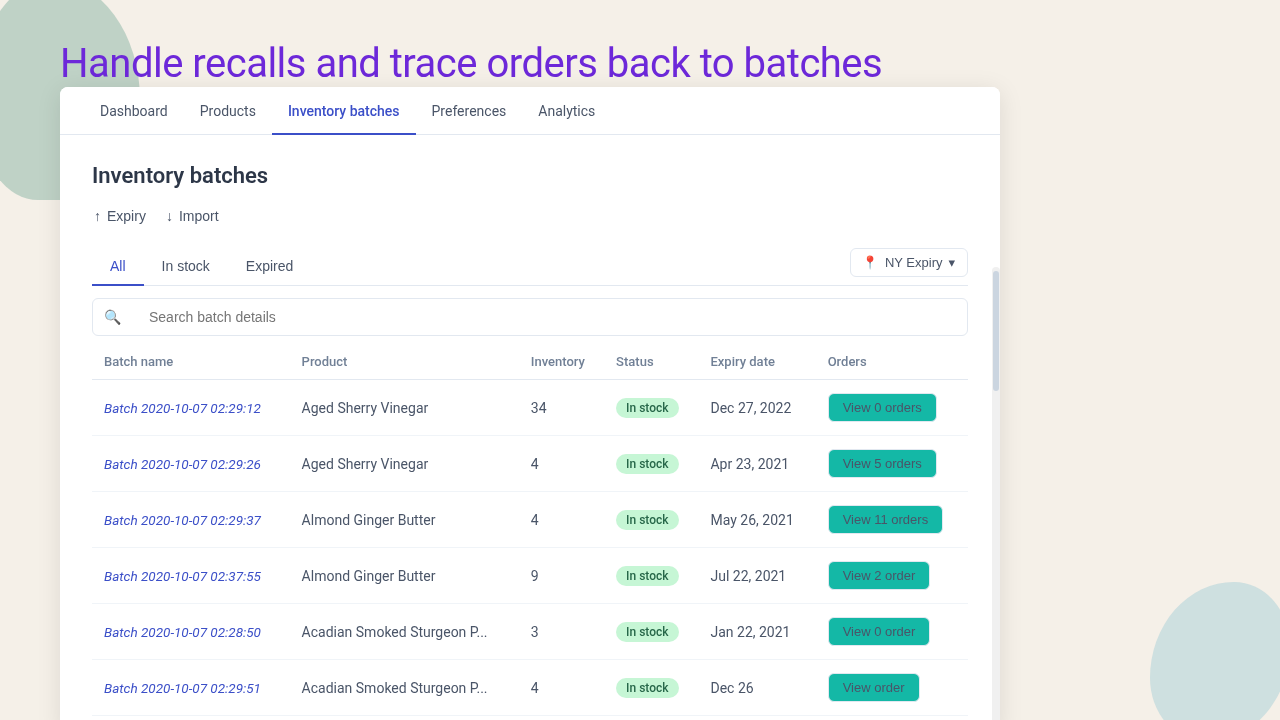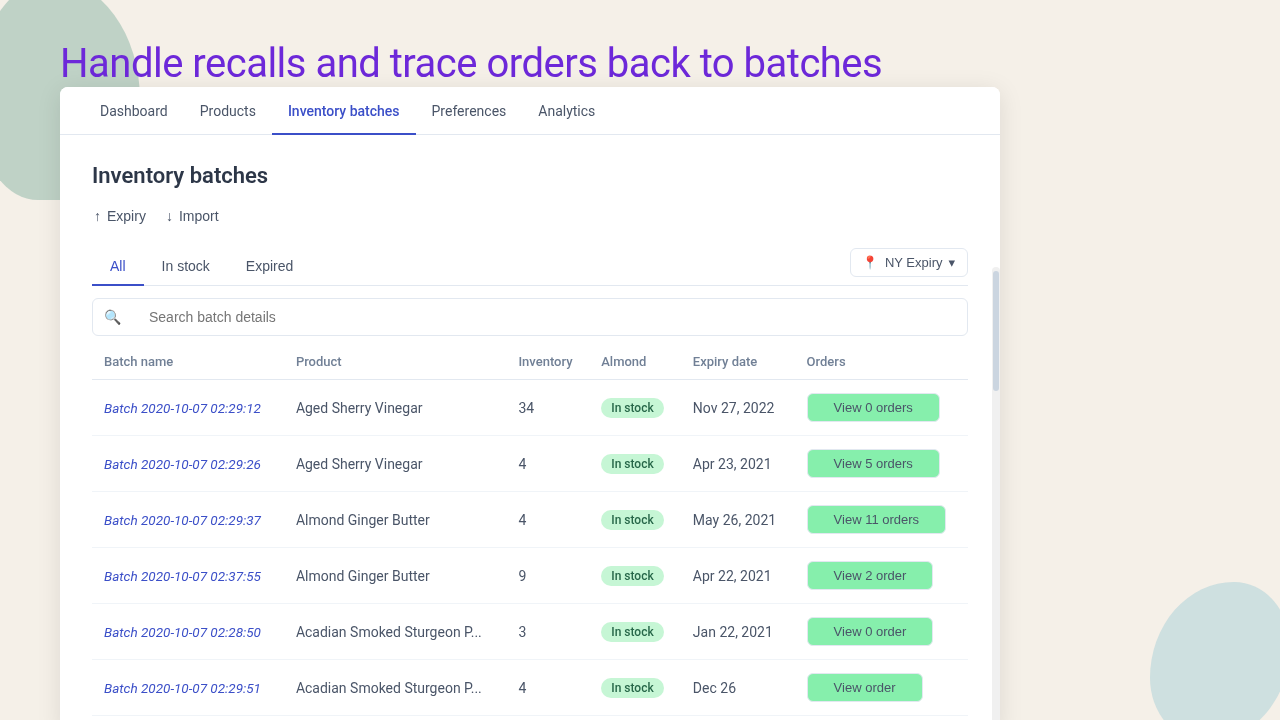--- a/index.html
+++ b/index.html
@@ -217,23 +217,23 @@
       font-size: 12px;
       font-weight: 500;
     }
     .status-in-stock {
       background: #c6f6d5;
       color: #276749;
     }
 
     .view-orders-btn {
       border: 1px solid #e2e8f0;
-      background: #86efac;
+      background: #14b8a6;
       border-radius: 6px;
-      padding: 6px 26px;
+      padding: 6px 14px;
       font-size: 13px;
       color: #4a5568;
       cursor: pointer;
       white-space: nowrap;
     }
 
     
     .scroll-track {
       position: absolute;
       right: 0;
@@ -304,33 +304,33 @@
         <input class="search-input" type="text" placeholder="Search batch details" style="">
       </div>
 
       <table class="data-table">
         <thead>
           <tr>
 
           <th>Batch name</th>
               <th>Product</th>
               <th>Inventory</th>
-              <th>Almond</th>
+              <th>Status</th>
               <th>Expiry date</th>
               <th>Orders</th>
             </tr>
         </thead>
         <tbody>
 
         <tr>
               <td><a href="#" class="batch-link">Batch 2020-10-07 02:29:12</a></td>
               <td>Aged Sherry Vinegar</td>
               <td>34</td>
               <td><span class="status-badge status-in-stock">In stock</span></td>
-              <td>Nov 27, 2022</td>
+              <td>Dec 27, 2022</td>
               <td><button class="view-orders-btn">View 0 orders</button></td>
             </tr>
             <tr>
               <td><a href="#" class="batch-link">Batch 2020-10-07 02:29:26</a></td>
               <td>Aged Sherry Vinegar</td>
               <td>4</td>
               <td><span class="status-badge status-in-stock">In stock</span></td>
               <td>Apr 23, 2021</td>
               <td><button class="view-orders-btn">View 5 orders</button></td>
             </tr>
@@ -340,21 +340,21 @@
               <td>4</td>
               <td><span class="status-badge status-in-stock">In stock</span></td>
               <td>May 26, 2021</td>
               <td><button class="view-orders-btn">View 11 orders</button></td>
             </tr>
             <tr>
               <td><a href="#" class="batch-link">Batch 2020-10-07 02:37:55</a></td>
               <td>Almond Ginger Butter</td>
               <td>9</td>
               <td><span class="status-badge status-in-stock">In stock</span></td>
-              <td>Apr 22, 2021</td>
+              <td>Jul 22, 2021</td>
               <td><button class="view-orders-btn">View 2 order</button></td>
             </tr>
             <tr>
               <td><a href="#" class="batch-link">Batch 2020-10-07 02:28:50</a></td>
               <td>Acadian Smoked Sturgeon P...</td>
               <td>3</td>
               <td><span class="status-badge status-in-stock">In stock</span></td>
               <td>Jan 22, 2021</td>
               <td><button class="view-orders-btn">View 0 order</button></td>
             </tr>

